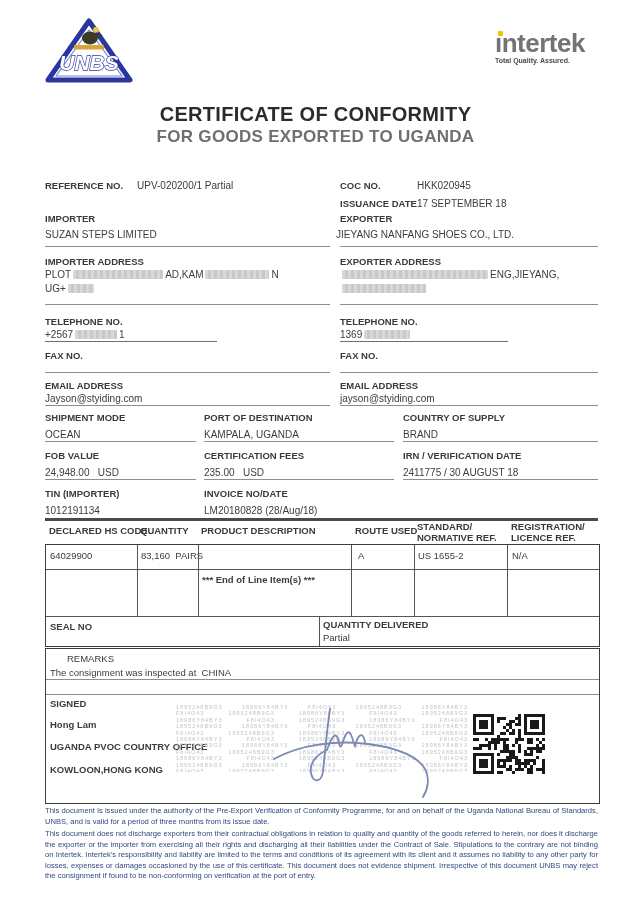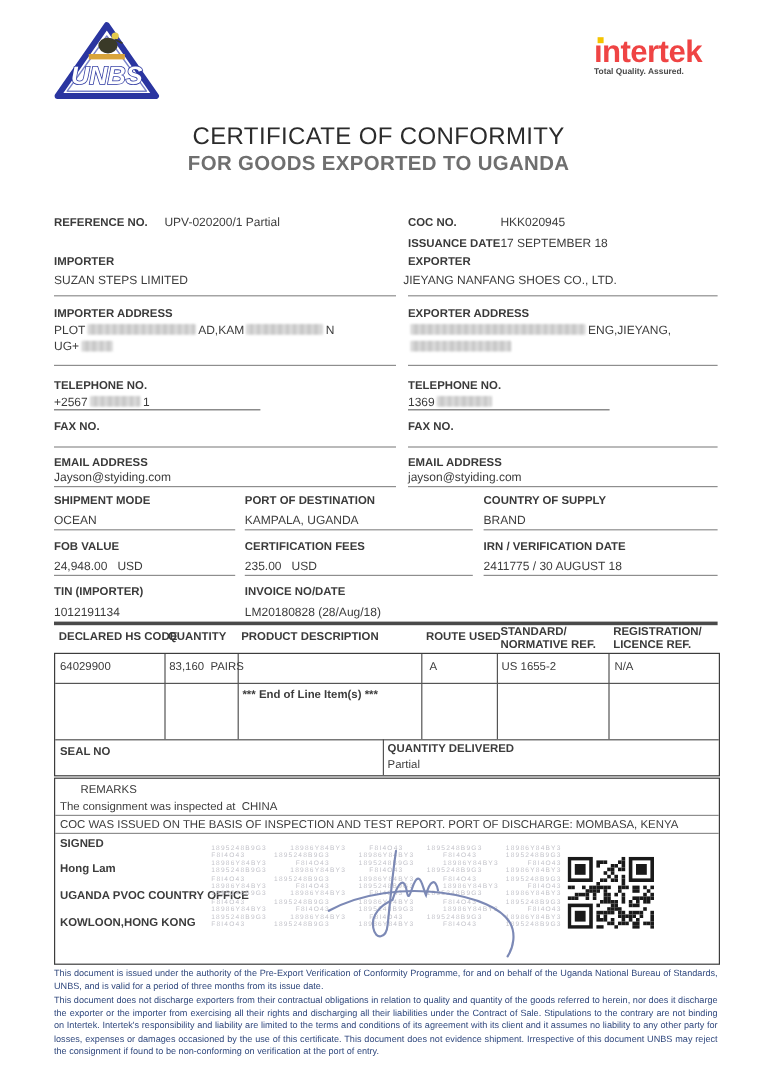--- a/index.html
+++ b/index.html
@@ -6,39 +6,39 @@
   .page{
     position:relative;width:631px;height:901px;background:#ffffff;
     margin:0 auto;font-family:"Liberation Sans",sans-serif;color:#3c3c3c;
     overflow:hidden;
   }
   .abs{position:absolute;}
   .label{font-weight:bold;font-size:9.5px;color:#3a3a3a;white-space:pre-line;}
   .value{font-size:10px;color:#3c3c3c;white-space:pre-wrap;}
   .hr{position:absolute;height:1px;background:#8e8e8e;}
   .hr-dark{position:absolute;height:2.5px;background:#4a4a4a;}
-  .title{font-size:20px;font-weight:normal;color:#2b2b2b;letter-spacing:.3px;text-align:center;width:100%;}
+  .title{font-size:20px;font-weight:bold;color:#2b2b2b;letter-spacing:.3px;text-align:center;width:100%;}
   .subtitle{font-size:17px;font-weight:bold;color:#6f6f6f;letter-spacing:.3px;text-align:center;width:100%;}
   .redact{
     display:inline-block;height:9px;vertical-align:baseline;margin:0 2px;border-radius:1px;
     background:repeating-linear-gradient(90deg,#d8d8d8 0 3px,#c9c9c9 3px 6px);
     filter:blur(.7px);transform:translateY(1px);
   }
   .tbl-box{position:absolute;left:45px;top:544px;width:553px;height:101px;border:1.5px solid #3d3d3d;}
   .vline{position:absolute;width:1px;background:#555;}
   .hline{position:absolute;height:1px;background:#555;}
   .cell{position:absolute;font-size:9.5px;color:#3c3c3c;white-space:pre-wrap;}
   .rem-box{position:absolute;left:45px;top:648px;width:553px;height:154px;border:1px solid #3d3d3d;}
   .footer{font-size:7.6px;line-height:10.5px;color:#31497e;text-align:justify;}
   .pagefoot{font-size:8.5px;color:#3d4f77;text-align:center;width:100%;}
   .microtext{
     font-size:5.5px;line-height:6.4px;letter-spacing:1px;word-spacing:9px;
     color:#c3c3ca;overflow:hidden;text-align:justify;user-select:none;
   }
-  .itk-word{font-size:26px;font-weight:bold;color:#ef4444;letter-spacing:-.5px;line-height:26px;position:relative;}
+  .itk-word{font-size:26px;font-weight:bold;color:#737373;letter-spacing:-.5px;line-height:26px;position:relative;}
   .itk-dot{position:absolute;width:5px;height:5px;background:#f5c400;left:3px;top:1px;}
   .itk-tag{font-size:7px;font-weight:bold;color:#4a4a4a;margin-top:1px;}
 </style>
 </head>
 <body>
 
 <div class="page">
 
   <div class="abs" style="left:44px;top:18px;width:90px;height:68px;">
     <svg width="90" height="68" viewBox="0 0 90 68">
@@ -163,21 +163,20 @@
 
     <div class="cell" style="left:4px;top:76px;font-weight:bold;font-size:9.5px;">SEAL NO</div>
     <div class="cell" style="left:277px;top:74px;font-weight:bold;font-size:9.5px;">QUANTITY DELIVERED</div>
     <div class="cell" style="left:277px;top:87px;">Partial</div>
   </div>
 
   <div class="rem-box">
     <div class="cell" style="left:21px;top:4px;font-weight:normal;">REMARKS</div>
     <div class="cell" style="left:4px;top:18px;">The consignment was inspected at  CHINA</div>
     <div class="hline" style="left:0;top:30px;width:553px;background:#8e8e8e;"></div>
-    <div class="cell" style="left:4px;top:33px;">COC WAS ISSUED ON THE BASIS OF INSPECTION AND TEST REPORT. PORT OF DISCHARGE: MOMBASA, KENYA</div>
     <div class="hline" style="left:0;top:45px;width:553px;background:#8e8e8e;"></div>
 
     <div class="cell" style="left:4px;top:49px;font-weight:bold;">SIGNED</div>
     <div class="cell" style="left:4px;top:70px;font-weight:bold;">Hong Lam</div>
     <div class="cell" style="left:4px;top:92px;font-weight:bold;">UGANDA PVOC COUNTRY OFFICE</div>
     <div class="cell" style="left:4px;top:115px;font-weight:bold;">KOWLOON,HONG KONG</div>
 
     <div class="abs microtext" style="left:130px;top:55px;width:292px;height:68px;">1895248B9G3 18986Y84BY3 F8I4O43 1895248B9G3 18986Y84BY3 F8I4O43 1895248B9G3 18986Y84BY3 F8I4O43 1895248B9G3 18986Y84BY3 F8I4O43 1895248B9G3 18986Y84BY3 F8I4O43 1895248B9G3 18986Y84BY3 F8I4O43 1895248B9G3 18986Y84BY3 F8I4O43 1895248B9G3 18986Y84BY3 F8I4O43 1895248B9G3 18986Y84BY3 F8I4O43 1895248B9G3 18986Y84BY3 F8I4O43 1895248B9G3 18986Y84BY3 F8I4O43 1895248B9G3 18986Y84BY3 F8I4O43 1895248B9G3 18986Y84BY3 F8I4O43 1895248B9G3 18986Y84BY3 F8I4O43 1895248B9G3 18986Y84BY3 F8I4O43 1895248B9G3 18986Y84BY3 F8I4O43 1895248B9G3 18986Y84BY3 F8I4O43 1895248B9G3 18986Y84BY3 F8I4O43 1895248B9G3 18986Y84BY3 F8I4O43 1895248B9G3 18986Y84BY3 F8I4O43 1895248B9G3 18986Y84BY3 F8I4O43 1895248B9G3 18986Y84BY3 F8I4O43 1895248B9G3 18986Y84BY3 F8I4O43 1895248B9G3 18986Y84BY3 F8I4O43 1895248B9G3 18986Y84BY3 F8I4O43 1895248B9G3 18986Y84BY3 F8I4O43 1895248B9G3 18986Y84BY3 F8I4O43 1895248B9G3 18986Y84BY3 F8I4O43 1895248B9G3 18986Y84BY3 F8I4O43 1895248B9G3 18986Y84BY3 F8I4O43 1895248B9G3 18986Y84BY3 F8I4O43 1895248B9G3 18986Y84BY3 F8I4O43 1895248B9G3 18986Y84BY3 F8I4O43 1895248B9G3 18986Y84BY3 F8I4O43 1895248B9G3 18986Y84BY3 F8I4O43 1895248B9G3 18986Y84BY3 F8I4O43 1895248B9G3 18986Y84BY3 F8I4O43 1895248B9G3 18986Y84BY3 F8I4O43 1895248B9G3 18986Y84BY3 F8I4O43 1895248B9G3 18986Y84BY3 F8I4O43 1895248B9G3 18986Y84BY3 F8I4O43 1895248B9G3 18986Y84BY3 F8I4O43 1895248B9G3 18986Y84BY3 F8I4O43 1895248B9G3 18986Y84BY3 F8I4O43 1895248B9G3 18986Y84BY3 F8I4O43 1895248B9G3 18986Y84BY3 F8I4O43 1895248B9G3 18986Y84BY3 F8I4O43 1895248B9G3 18986Y84BY3 F8I4O43 1895248B9G3 18986Y84BY3 F8I4O43 1895248B9G3 18986Y84BY3 F8I4O43 1895248B9G3 18986Y84BY3 F8I4O43 1895248B9G3 18986Y84BY3 F8I4O43 1895248B9G3 18986Y84BY3 F8I4O43 1895248B9G3 18986Y84BY3 F8I4O43 1895248B9G3 18986Y84BY3 F8I4O43 1895248B9G3 18986Y84BY3 F8I4O43 1895248B9G3 18986Y84BY3 F8I4O43 1895248B9G3 18986Y84BY3 F8I4O43 1895248B9G3 18986Y84BY3 F8I4O43 1895248B9G3 18986Y84BY3 F8I4O43 </div>
 
     <svg class="abs" style="left:200px;top:48px;" width="200" height="104" viewBox="0 0 200 104">

